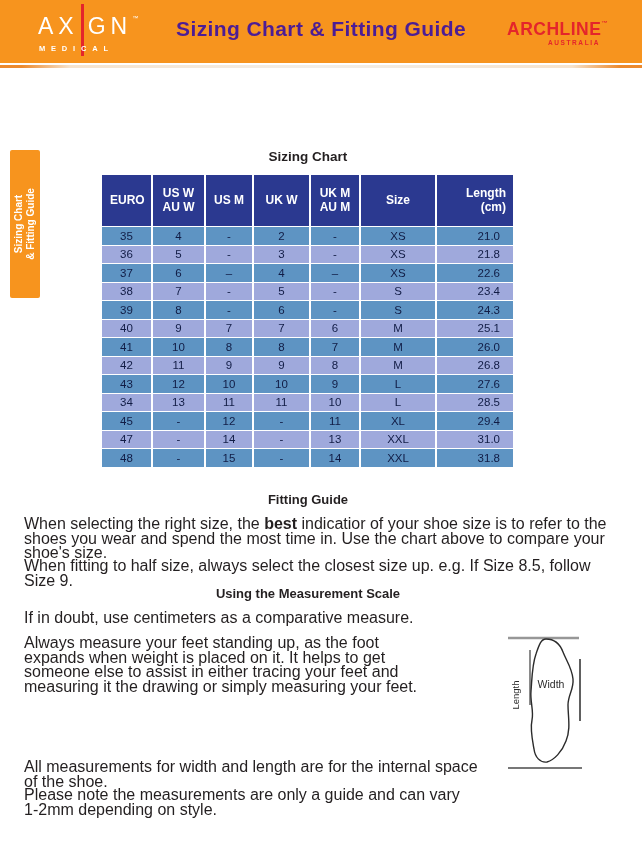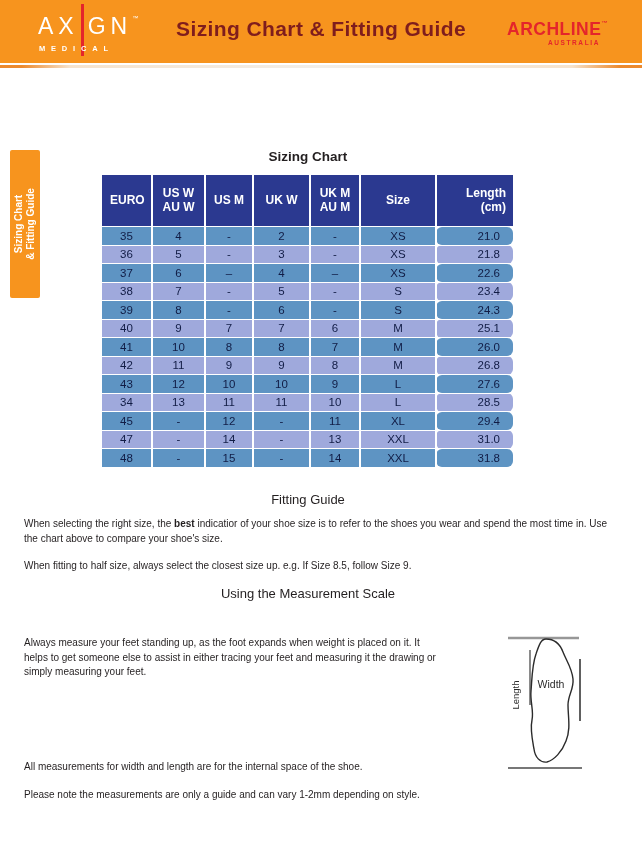--- a/index.html
+++ b/index.html
@@ -2,21 +2,21 @@
 <html><head>
 <meta charset="utf-8">
 <style>
   html,body{margin:0;padding:0;background:#fff;}
   .page{position:relative;width:642px;height:848px;background:#fff;overflow:hidden;
         font-family:"Liberation Sans",sans-serif;color:#231f20;}
 
   
   .topbar{position:absolute;left:0;top:0;width:642px;height:63px;background:#F7941E;}
   .doc-title{position:absolute;left:0;right:0;top:17px;margin:0;text-align:center;
-             font-size:21px;font-weight:700;color:#7f1d1d;letter-spacing:.4px;}
+             font-size:21px;font-weight:700;color:#4c1d95;letter-spacing:.4px;}
   .axign{position:absolute;left:38px;top:4px;width:110px;height:55px;color:#fff;}
   .axign-word{position:absolute;left:0;top:9px;font-size:23px;font-weight:400;letter-spacing:5px;white-space:nowrap;}
   .axign-gap{display:inline-block;width:9px;}
   .axign-tm{font-size:6px;vertical-align:14px;letter-spacing:0;}
   .red-i{position:absolute;left:43px;top:0;width:2.5px;height:52px;background:#E4252B;}
   .axign-sub{position:absolute;left:1px;top:40px;font-size:7.5px;font-weight:700;letter-spacing:5.8px;}
   .archline{position:absolute;left:507px;top:19px;color:#E4252B;}
   .arch-word{font-size:17.5px;font-weight:700;letter-spacing:.5px;white-space:nowrap;}
   .arch-tm{font-size:6px;vertical-align:10px;}
   .arch-sub{font-size:6.5px;font-weight:700;letter-spacing:1.6px;text-align:right;margin-top:-1px;padding-right:8px;}
@@ -36,26 +36,26 @@
               font-size:13px;font-weight:700;color:#231f20;}
   .size-table{position:absolute;left:102px;top:175px;width:411px;border-collapse:collapse;table-layout:fixed;}
   .size-table th{background:#2B3990;color:#fff;font-size:12px;font-weight:700;height:35px;
                  line-height:13.5px;vertical-align:middle;text-align:center;border-right:2px solid #fff;padding:8px;}
   .size-table td{height:17.5px;color:#111C45;font-size:11.5px;text-align:center;
                  border-right:2px solid #fff;border-top:1px solid #fff;padding:0;}
   .size-table tbody tr:nth-child(odd) td{background:#5E94C3;}
   .size-table tbody tr:nth-child(even) td{background:#9FA9DC;}
   .size-table th:last-child,.size-table td:last-child{border-right:none;text-align:right;}
   .size-table th:last-child{padding-right:7px;}
-  .size-table td:last-child{padding-right:13px;border-radius:6px;}
+  .size-table td:last-child{padding-right:13px;}
 
   
   .h-center{position:absolute;left:24px;width:568px;margin:0;text-align:center;
-            font-size:13px;font-weight:400;color:#231f20;}
-  .para{position:absolute;left:24px;margin:0;font-size:10px;line-height:14.5px;color:#231f20;}
+            font-size:13px;font-weight:700;color:#231f20;}
+  .para{position:absolute;left:24px;margin:0;font-size:16px;line-height:14.5px;color:#231f20;}
 
   
   .foot-diagram{position:absolute;left:482px;top:611px;width:160px;height:150px;margin:13px;}
 </style>
 </head>
 <body>
 
 <div class="page">
 
   <header class="topbar">
@@ -220,20 +220,21 @@
           <td>31.8</td>
         </tr>
       </tbody>
   </table>
 
   <h2 class="h-center" style="top:492px">Fitting Guide</h2>
   <p class="para" style="top:517px;width:585px"><span>When selecting the right size, the </span><strong>best</strong><span> indicatior of your shoe size is to refer to the shoes you wear and spend the most time in. Use the chart above to compare your shoe's size.</span></p>
   <p class="para" style="top:559px;width:585px">When fitting to half size, always select the closest size up. e.g. If Size 8.5, follow Size 9.</p>
 
   <h2 class="h-center" style="top:586px">Using the Measurement Scale</h2>
+  <p class="para" style="top:611px;width:585px">If in doubt, use centimeters as a comparative measure.</p>
   <p class="para" style="top:636px;width:414px">Always measure your feet standing up, as the foot expands when weight is placed on it. It helps to get someone else to assist in either tracing your feet and measuring it the drawing or simply measuring your feet.</p>
   <p class="para" style="top:760px;width:470px">All measurements for width and length are for the internal space of the shoe.</p>
   <p class="para" style="top:788px;width:436px">Please note the measurements are only a guide and can vary 1-2mm depending on style.</p>
 
   <figure class="foot-diagram">
     <svg width="160" height="150" viewBox="0 0 160 150">
       <line x1="13" y1="14" x2="84" y2="14" stroke="#979797" stroke-width="2.4"></line>
       <line x1="13" y1="144" x2="87" y2="144" stroke="#4a4a4a" stroke-width="1.3"></line>
       <line x1="35" y1="26" x2="35" y2="81" stroke="#2b2b2b" stroke-width="1.1"></line>
       <line x1="85" y1="35" x2="85" y2="97" stroke="#2b2b2b" stroke-width="1.5"></line>

